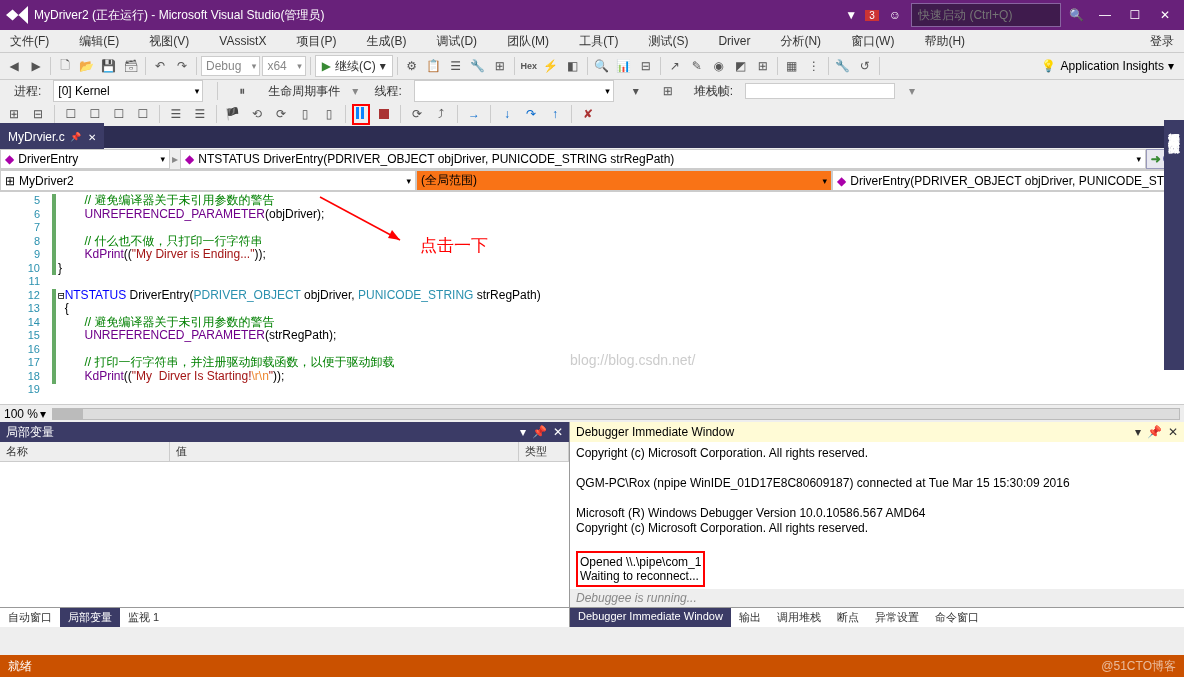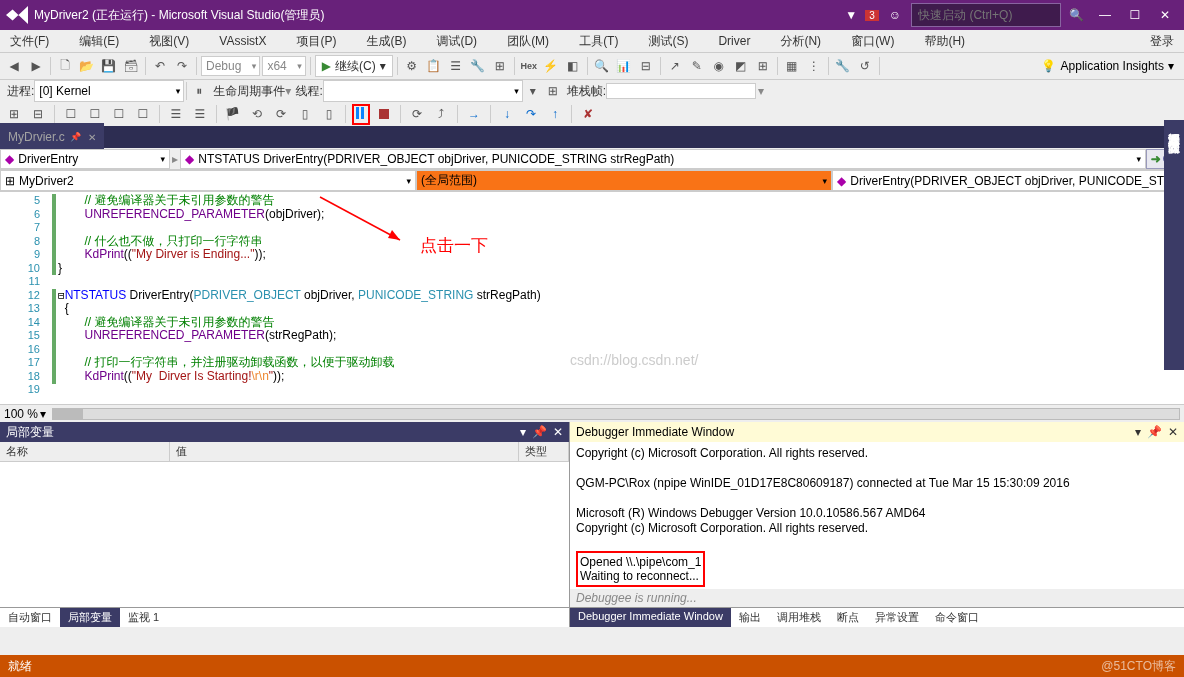--- a/index.html
+++ b/index.html
@@ -18,35 +18,35 @@
 
 .toolbar { height:28px; background:#eee; border-top:1px solid #ccc; border-bottom:1px solid #ccc; display:flex; align-items:center; padding:0 4px; gap:2px; }
 .tbtn { width:20px; height:20px; display:inline-flex; align-items:center; justify-content:center; color:#555; }
 .sep { width:1px; height:18px; background:#ccc; margin:0 2px; }
 .combo { height:20px; border:1px solid #ccc; background:#fff; padding:0 18px 0 4px; color:#888; position:relative; display:inline-flex; align-items:center; }
 .combo::after { content:"▾"; position:absolute; right:3px; font-size:9px; color:#888; }
 .playbtn { display:inline-flex; align-items:center; height:22px; border:1px solid #ccc; background:#fff; padding:0 6px; gap:4px; color:#333; }
 .playbtn .play { color:#388a34; }
 .ai-btn { margin-left:auto; display:flex; align-items:center; gap:4px; padding:0 6px; }
 
-.toolbar2 { height:22px; background:#eee; display:flex; align-items:center; padding:0 7px; gap:0; }
+.toolbar2 { height:22px; background:#eee; display:flex; align-items:center; padding:0 14px; gap:12px; }
 .toolbar2 .lbl { color:#333; }
 .toolbar2 .combo2 { height:22px; border:1px solid #ccc; background:#fff; padding:0 18px 0 4px; min-width:150px; color:#000000; position:relative; display:inline-flex; align-items:center; }
 .toolbar2 .combo2::after { content:"▾"; position:absolute; right:3px; font-size:9px; }
 .toolbar2 .txt { color:#333; margin-left:4px; }
 .searcharea { height:16px; width:150px; border:1px solid #ccc; background:#fff; }
 
 .toolbar3 { height:24px; background:#eee; display:flex; align-items:center; padding:0 4px; gap:4px; }
 .pause-hl { border:2px solid red; padding:1px; }
 .pause-ico { width:12px; height:12px; display:inline-block; }
 .pause-ico::before,.pause-ico::after { content:""; display:inline-block; width:3px; height:12px; background:#0a84ff; margin:0 1px; }
 .stop-ico { width:10px; height:10px; background:#a33; display:inline-block; }
 
 .tabstrip { height:22px; background:#2d2d52; display:flex; align-items:center; }
-.tab { background:#3b3b66; color:#a3a3a3; padding:2px 8px; display:flex; align-items:center; gap:6px; height:28px; }
+.tab { background:#3b3b66; color:#ffffff; padding:2px 8px; display:flex; align-items:center; gap:6px; height:28px; }
 .tab .close { font-size:10px; }
 
 .navbar { height:22px; background:#eee; border-bottom:1px solid #ccc; display:flex; align-items:center; }
 .navcombo { flex:0 0 170px; border:1px solid #ccc; background:#fff; padding:0 4px; height:20px; display:flex; align-items:center; position:relative; }
 .navcombo::after{content:"▾";position:absolute;right:4px;font-size:9px;}
 .navsig { flex:1; border:1px solid #ccc; background:#fff; padding:0 4px; height:20px; display:flex; align-items:center; position:relative;}
 .navsig::after{content:"▾";position:absolute;right:4px;font-size:9px;}
 .gobtn { width:38px; height:20px; background:#e8e8f0; border:1px solid #99b; display:flex; align-items:center; justify-content:center; color:#338; font-weight:bold; }
 .gobtn .arrow{color:#388a34;margin-right:2px;}
 
@@ -310,21 +310,21 @@
     <span class="c-macro">UNREFERENCED_PARAMETER</span><span>(strRegPath);</span>
 
     <span class="c-comment">// 打印一行字符串，并注册驱动卸载函数，以便于驱动卸载</span>
     <span class="c-macro">KdPrint</span><span>((</span><span class="c-str">"My  Dirver Is Starting!</span><span class="c-esc">\r\n</span><span class="c-str">"</span><span>));</span>
 </div>
   <svg class="arrow-svg" style="left:310px;top:0" width="120" height="60">
     <line x1="10" y1="5" x2="90" y2="48" stroke="red" stroke-width="1.5"></line>
     <polygon points="90,48 82,38 78,46" fill="red"></polygon>
   </svg>
   <div class="annotation" style="left:420px;top:42px">点击一下</div>
-  <div class="watermark">csdn://blog.csdn.net/</div>
+  <div class="watermark">blog://blog.csdn.net/</div>
 </div>
 <div class="zoom-row">
   <span class="z"><span>100 %</span> ▾</span>
   <div class="sb">
       <div class="thumb"></div>
     </div>
 </div>
 
 <div class="bottom">
   <div class="panel panel-left">

